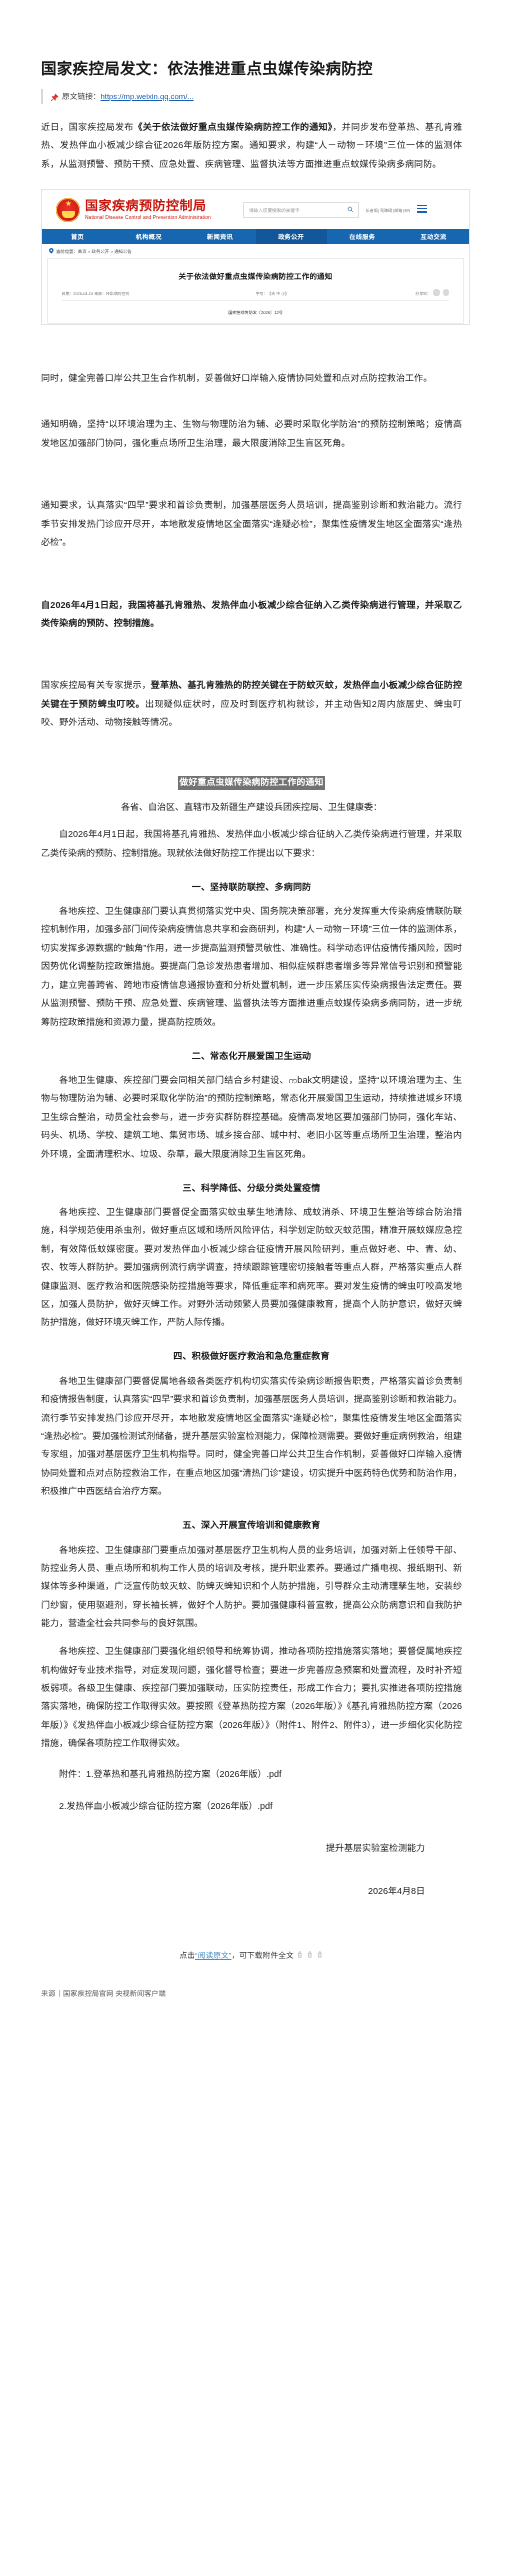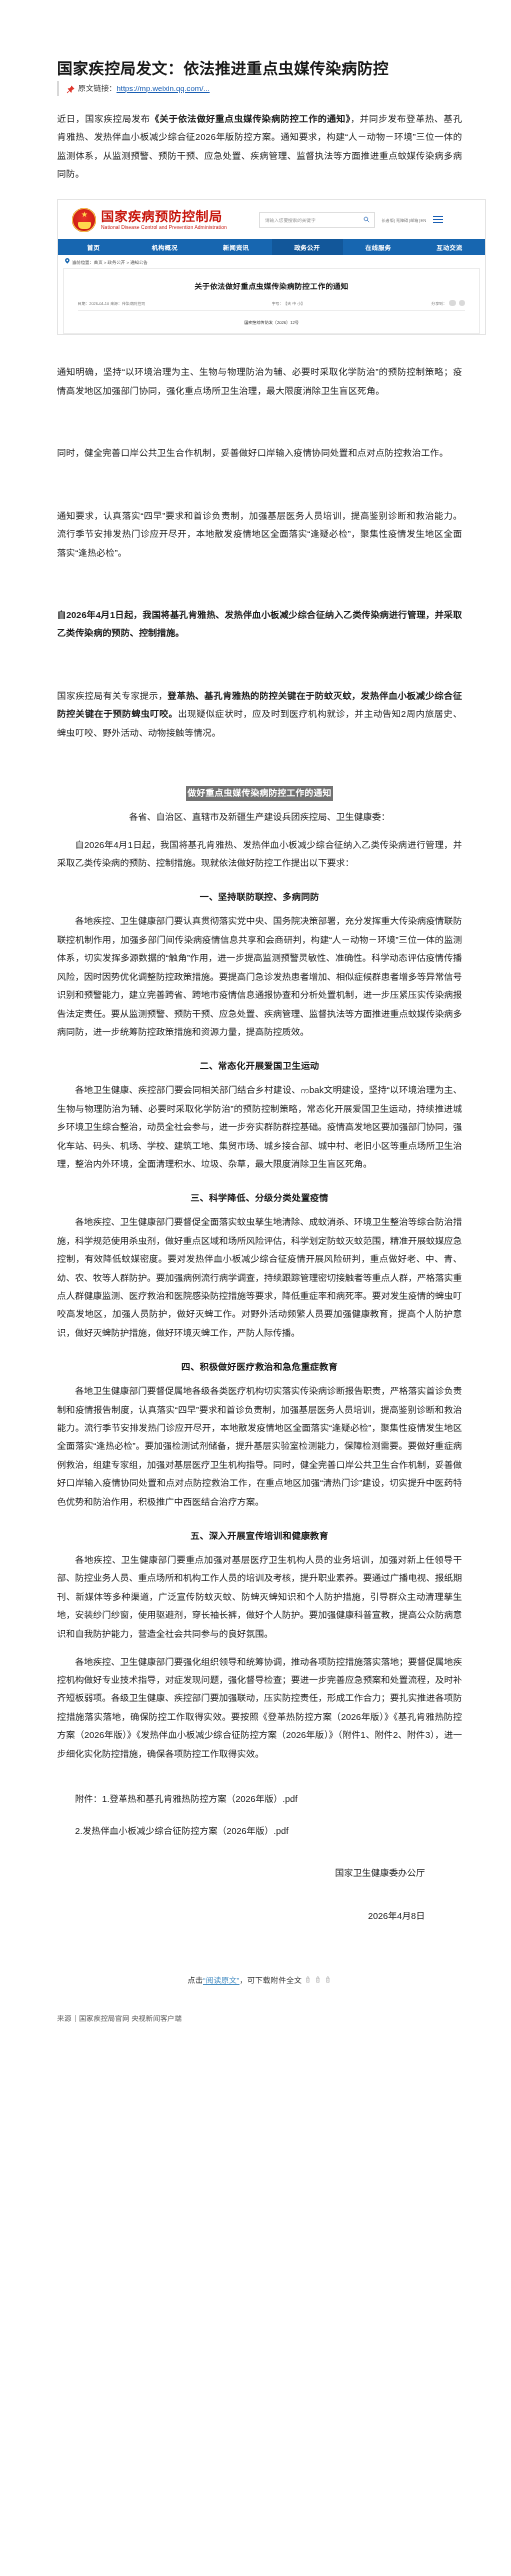--- a/index.html
+++ b/index.html
@@ -3,35 +3,35 @@
 <meta charset="utf-8">
 <title>国家疾控局发文：依法推进重点虫媒传染病防控</title>
 <style>
   html,body{margin:0;padding:0;background:#ffffff;}
   body{
     width:512px;
     font-family:"Liberation Sans","DejaVu Sans",sans-serif;
     color:#1a1a1a;
     -webkit-font-smoothing:antialiased;
   }
-  .page{width:511px;box-sizing:border-box;padding:0 0 31px 16px;background:#fff;}
+  .page{width:511px;box-sizing:border-box;padding:0 0 31px 0;background:#fff;}
 
   
   .article-title{
     font-size:15.5px;
     line-height:1.42;
     font-weight:bold;
     letter-spacing:0.3px;
     color:#1a1a1a;
     margin:0;
     padding:58px 49px 0 41px;
   }
 
   .source-line{
-    margin:1px 0 0 0;
+    margin:9px 0 0 0;
     padding:1.5px 0 1.5px 7.2px;
     border-left:2.1px solid #d8d8d8;
     margin-left:41px;
     margin-right:49px;
     display:flex;
     align-items:center;
     font-size:7.7px;
     line-height:1.6;
     color:#3b3b3b;
   }
@@ -338,22 +338,22 @@
           <span class="share-dot"></span>
           <span class="share-dot"></span>
         </div>
       </div>
       <div class="embed-docnum">国疾控综传防发〔2026〕12号</div>
     </div>
   </div>
 
   <div class="body-wrap">
 
+    <p class="para gap-xl">同时，健全完善口岸公共卫生合作机制，妥善做好口岸输入疫情协同处置和点对点防控救治工作。</p>
     <p class="para gap-lg">通知明确，坚持“以环境治理为主、生物与物理防治为辅、必要时采取化学防治”的预防控制策略；疫情高发地区加强部门协同，强化重点场所卫生治理，最大限度消除卫生盲区死角。</p>
-    <p class="para gap-xl">同时，健全完善口岸公共卫生合作机制，妥善做好口岸输入疫情协同处置和点对点防控救治工作。</p>
     <p class="para gap-xl">通知要求，认真落实“四早”要求和首诊负责制，加强基层医务人员培训，提高鉴别诊断和救治能力。流行季节安排发热门诊应开尽开，本地散发疫情地区全面落实“逢疑必检”，聚集性疫情发生地区全面落实“逢热必检”。</p>
     <p class="para gap-xl b">自2026年4月1日起，我国将基孔肯雅热、发热伴血小板减少综合征纳入乙类传染病进行管理，并采取乙类传染病的预防、控制措施。</p>
 
     <p class="para gap-xl"><span>国家疾控局有关专家提示，</span><span class="b">登革热、基孔肯雅热的防控关键在于防蚊灭蚊，发热伴血小板减少综合征防控关键在于预防蜱虫叮咬。</span><span>出现疑似症状时，应及时到医疗机构就诊，并主动告知2周内旅居史、蜱虫叮咬、野外活动、动物接触等情况。</span></p>
 
     <div class="notice-title-wrap">
       <span class="notice-title">做好重点虫媒传染病防控工作的通知</span>
     </div>
 
     <p class="notice-addressee">各省、自治区、直辖市及新疆生产建设兵团疾控局、卫生健康委：</p>
@@ -369,25 +369,25 @@
     <p class="doc-para">各地疾控、卫生健康部门要督促全面落实蚊虫孳生地清除、成蚊消杀、环境卫生整治等综合防治措施，科学规范使用杀虫剂，做好重点区域和场所风险评估，科学划定防蚊灭蚊范围，精准开展蚊媒应急控制，有效降低蚊媒密度。要对发热伴血小板减少综合征疫情开展风险研判，重点做好老、中、青、幼、农、牧等人群防护。要加强病例流行病学调查，持续跟踪管理密切接触者等重点人群，严格落实重点人群健康监测、医疗救治和医院感染防控措施等要求，降低重症率和病死率。要对发生疫情的蜱虫叮咬高发地区，加强人员防护，做好灭蜱工作。对野外活动频繁人员要加强健康教育，提高个人防护意识，做好灭蜱防护措施，做好环境灭蜱工作，严防人际传播。</p>
 
     <h3 class="sec-head">四、积极做好医疗救治和急危重症教育</h3>
     <p class="doc-para">各地卫生健康部门要督促属地各级各类医疗机构切实落实传染病诊断报告职责，严格落实首诊负责制和疫情报告制度，认真落实“四早”要求和首诊负责制，加强基层医务人员培训，提高鉴别诊断和救治能力。流行季节安排发热门诊应开尽开，本地散发疫情地区全面落实“逢疑必检”，聚集性疫情发生地区全面落实“逢热必检”。要加强检测试剂储备，提升基层实验室检测能力，保障检测需要。要做好重症病例救治，组建专家组，加强对基层医疗卫生机构指导。同时，健全完善口岸公共卫生合作机制，妥善做好口岸输入疫情协同处置和点对点防控救治工作，在重点地区加强“清热门诊”建设，切实提升中医药特色优势和防治作用，积极推广中西医结合治疗方案。</p>
 
     <h3 class="sec-head">五、深入开展宣传培训和健康教育</h3>
     <p class="doc-para">各地疾控、卫生健康部门要重点加强对基层医疗卫生机构人员的业务培训，加强对新上任领导干部、防控业务人员、重点场所和机构工作人员的培训及考核，提升职业素养。要通过广播电视、报纸期刊、新媒体等多种渠道，广泛宣传防蚊灭蚊、防蜱灭蜱知识和个人防护措施，引导群众主动清理孳生地，安装纱门纱窗，使用驱避剂，穿长袖长裤，做好个人防护。要加强健康科普宣教，提高公众防病意识和自我防护能力，营造全社会共同参与的良好氛围。</p>
 
     <p class="doc-para">各地疾控、卫生健康部门要强化组织领导和统筹协调，推动各项防控措施落实落地；要督促属地疾控机构做好专业技术指导，对症发现问题，强化督导检查；要进一步完善应急预案和处置流程，及时补齐短板弱项。各级卫生健康、疾控部门要加强联动，压实防控责任，形成工作合力；要扎实推进各项防控措施落实落地，确保防控工作取得实效。要按照《登革热防控方案（2026年版）》《基孔肯雅热防控方案（2026年版）》《发热伴血小板减少综合征防控方案（2026年版）》（附件1、附件2、附件3），进一步细化实化防控措施，确保各项防控工作取得实效。</p>
 
-    <p class="attach-line" style="margin-top:27px">附件：1.登革热和基孔肯雅热防控方案（2026年版）.pdf</p>
+    <p class="attach-line" style="margin-top:12px">附件：1.登革热和基孔肯雅热防控方案（2026年版）.pdf</p>
     <p class="attach-line" style="margin-top:13.4px">2.发热伴血小板减少综合征防控方案（2026年版）.pdf</p>
 
     <div class="sign-block">
-      <div>国家卫生健康委办公厅</div>
+      <div>提升基层实验室检测能力</div>
       <div class="sign-date">2026年4月8日</div>
     </div>
 
     <div class="footer-cta">
       <span>点击</span><a href="#" class="blue">“阅读原文”</a><span>，可下载附件全文</span>
       <span class="pen-icon">
         <svg width="5.7" height="7.7" viewBox="0 0 12 18" fill="none" stroke="#8c8c8c" stroke-width="1">
             <path d="M6 .8 9 5.5v9.3H3V5.5z"></path>
             <path d="M3 5.5h6"></path>
             <path d="M6 8.6v3.2"></path>

